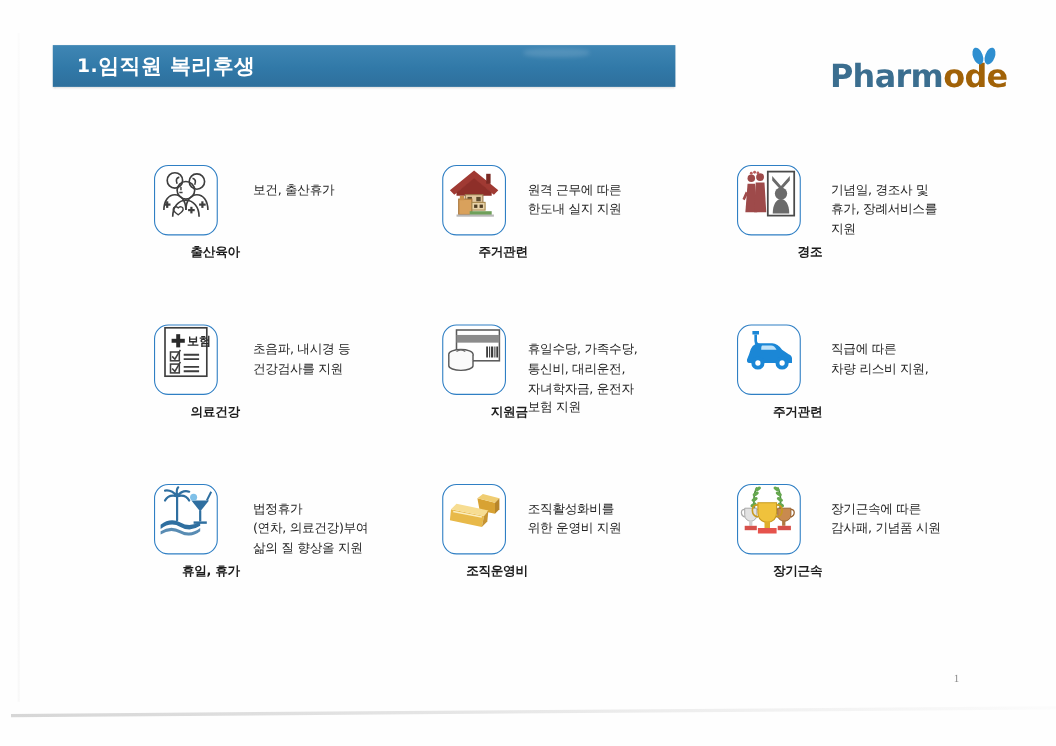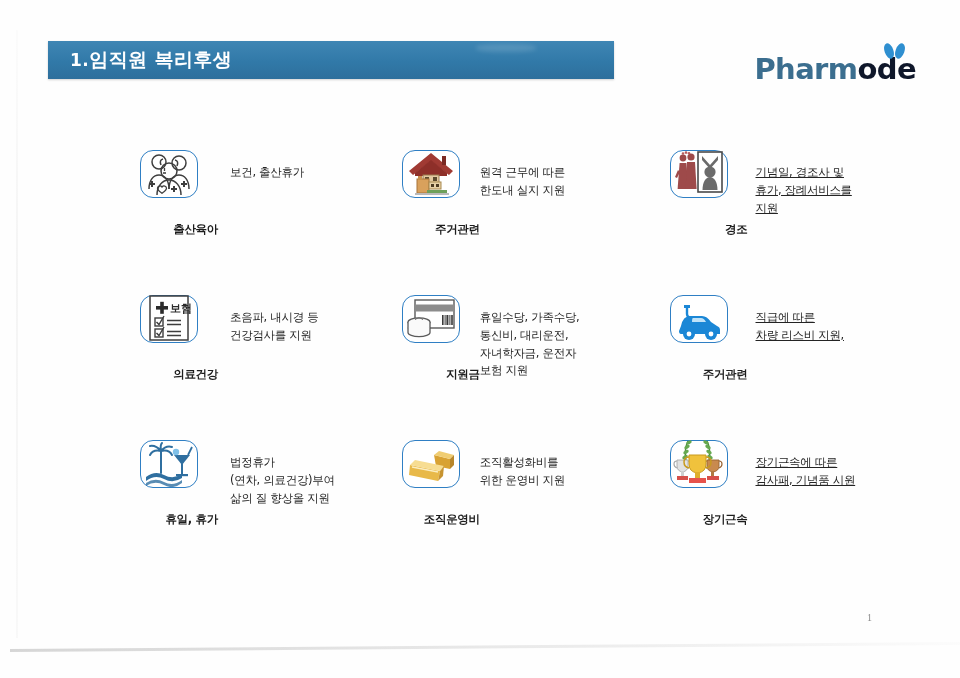--- a/index.html
+++ b/index.html
@@ -44,51 +44,51 @@
   }
 
   .logo{
     position:absolute;right:44px;top:55px;
     display:flex;align-items:flex-end;
   }
   .logo-word{
     font-size:29px;font-weight:bold;letter-spacing:-.6px;
     color:#3b6e8f;position:relative;line-height:1;
   }
-  .logo-word .hi{color:#0f172a;}
+  .logo-word .hi{color:#a16207;}
   .logo-mark{position:absolute;left:122px;top:-13px;}
 
   
   .grid{
     position:absolute;left:0;top:150px;width:960px;
   }
   .row{display:flex;height:145px;}
   .cell{position:relative;display:flex;align-items:flex-start;}
   .cell.c1{width:260px;padding-left:140px;}
   .cell.c2{width:262px;padding-left:10px;}
   .cell.c3{width:300px;padding-left:14px;}
 
   .icon-wrap{position:relative;width:66px;flex:none;}
   .icon-box{
-    width:58px;height:48px;border:1.6px solid #2f7fc4;border-radius:13px;
-    background:#fff;display:flex;align-items:flex-end;justify-content:center;
+    width:58px;height:64px;border:1.6px solid #2f7fc4;border-radius:13px;
+    background:#fff;display:flex;align-items:flex-start;justify-content:center;
     box-sizing:border-box;
   }
   .cat-label{
     position:absolute;left:-14px;top:72px;width:92px;text-align:right;
     font-size:11.5px;font-weight:bold;color:#1d1d1d;letter-spacing:-.3px;
     white-space:nowrap;
   }
   .desc{
     margin-left:12px;padding-top:14px;
     font-size:11.5px;line-height:1.55;color:#242424;letter-spacing:-.3px;
     white-space:pre-line;
   }
   .cell.c1 .desc{margin-left:24px;}
-  .cell.c3 .desc{margin-left:20px;text-decoration:underline;}
+  .cell.c3 .desc{margin-left:20px;}
 
   .page-num{
     position:absolute;right:88px;bottom:55px;
     font-size:10px;color:#8a8a8a;font-family:"Liberation Serif",serif;
   }
 </style>
 </head>
 <body>
 
 <div class="page">

